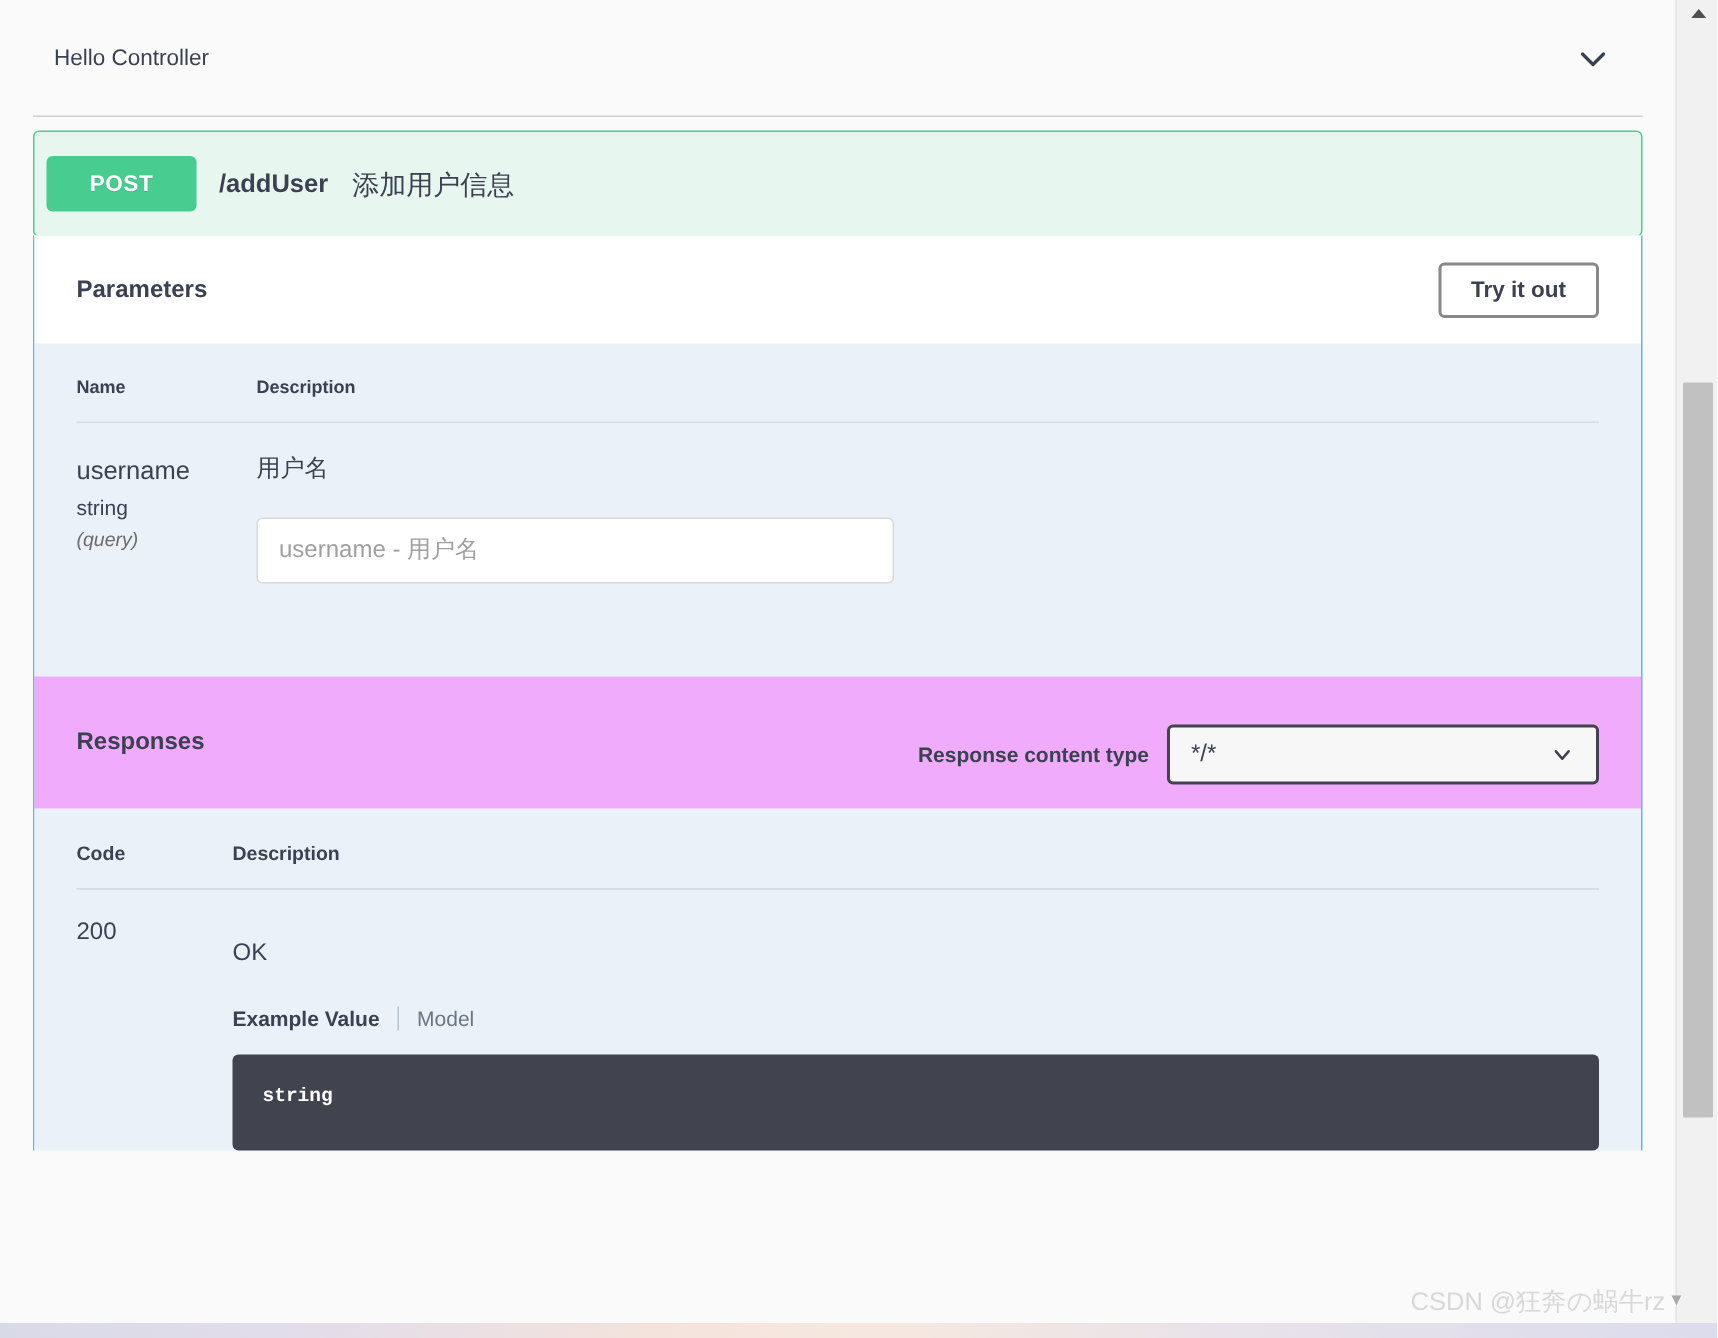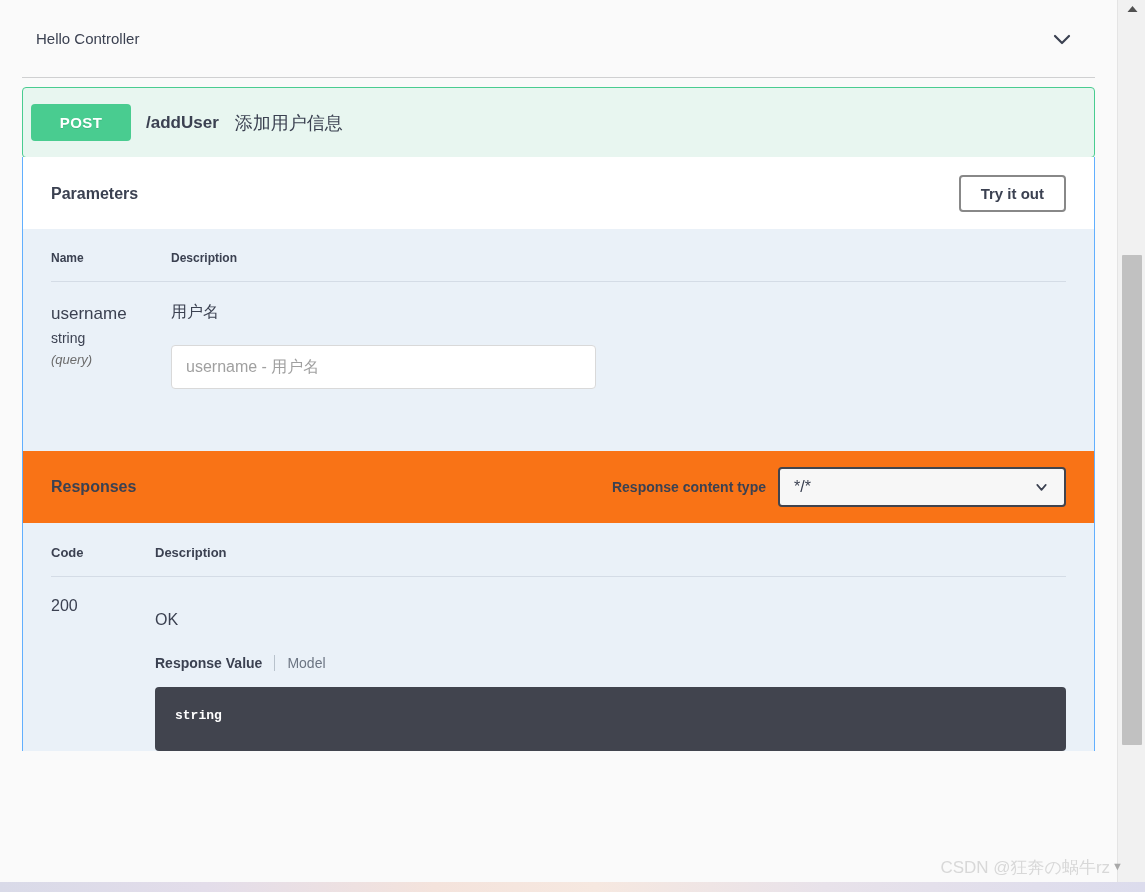--- a/index.html
+++ b/index.html
@@ -221,22 +221,22 @@
     outline: none;
   }
   .p-input::placeholder { color: #a0a0a0; }
   .param-row-spacer { height: 62px; }
 
   
   .resp-head {
     display: flex;
     align-items: center;
     justify-content: flex-end;
-    padding: 16px 28px 16px 28px;
-    background: #f97316;
+    padding: 32px 28px 16px 28px;
+    background: #f0abfc;
     position: relative;
   }
   .resp-head .section-title {
     position: absolute;
     left: 28px;
     top: 50%;
     transform: translateY(-50%);
   }
   .ct-label {
     font-size: 14px;
@@ -481,21 +481,21 @@
             </tr>
           </thead>
           <tbody>
             <tr>
               <td>
                 <span class="resp-code">200</span>
               </td>
               <td>
                 <span class="resp-desc">OK</span>
                 <div class="ex-tabs">
-                  <span class="ex-tab-active">Response Value</span>
+                  <span class="ex-tab-active">Example Value</span>
                   <span class="ex-divider"></span>
                   <span class="ex-tab">Model</span>
                 </div>
                 <div class="code-block">
                   <span class="code-text">string</span>
                 </div>
               </td>
             </tr>
           </tbody>
         </table>

